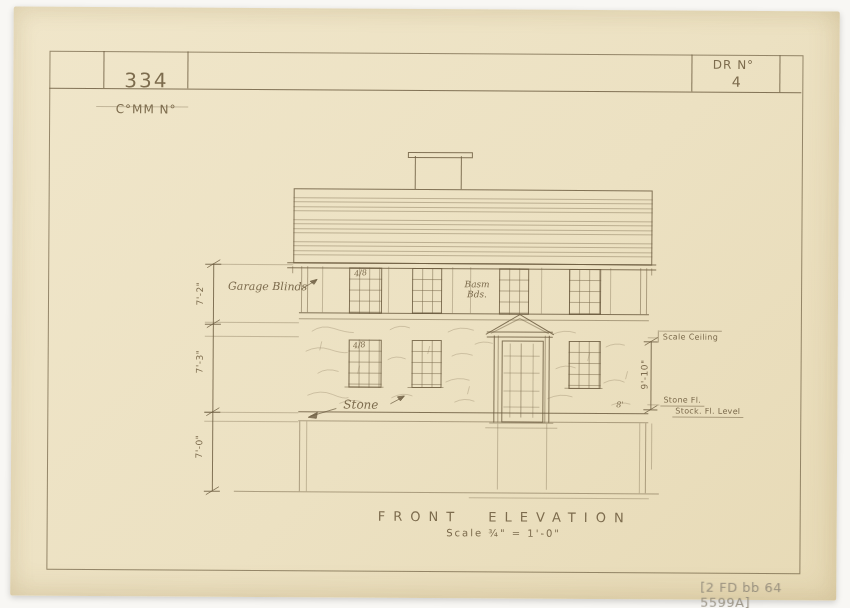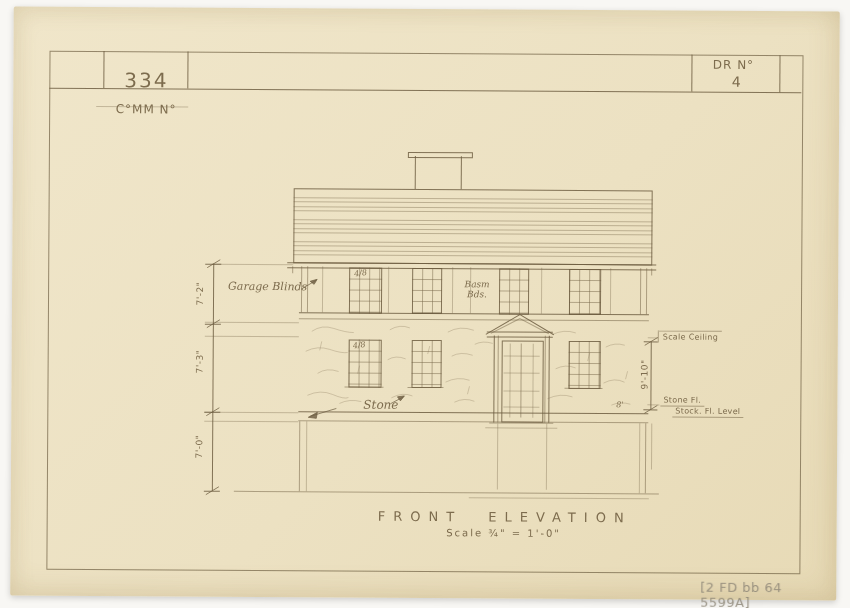--- a/index.html
+++ b/index.html
@@ -140,21 +140,21 @@
   <div class="hl ft" style="left:648px;top:403px;width:12px;"></div>
   <div class="hand tinylbl" style="left:661px;top:394px;border-bottom:1px solid var(--ink-med);padding:0 3px 1px 3px;">Stone Fl.</div>
   <div class="hand tinylbl" style="left:673px;top:405px;border-bottom:1px solid var(--ink-med);padding:0 3px 1px 3px;">Stock. Fl. Level</div>
   <div class="vl ft" style="left:652px;top:422px;height:46px;"></div>
 
   <div class="hand script" style="left:228px;top:281px;font-size:11px;">Garage Blinds</div>
   <div class="hand script ctr" style="left:452px;top:279px;width:50px;font-size:9px;line-height:10px;">
     <div>Basm</div>
     <div>Bds.</div>
   </div>
-  <div class="hand script" style="left:364px;top:398px;font-size:12px;">Stone</div>
+  <div class="hand script" style="left:344px;top:398px;font-size:12px;">Stone</div>
   <div class="hand script" style="left:354px;top:269px;font-size:8px;transform:rotate(-8deg);">4/8</div>
   <div class="hand script" style="left:353px;top:341px;font-size:8px;transform:rotate(-8deg);">4/8</div>
   <div class="hand script" style="left:617px;top:399px;font-size:8px;">8'</div>
 
   <svg class="layer" width="850" height="608" viewBox="0 0 850 608">
     <g stroke="rgba(110,94,66,.85)" fill="none" stroke-width="1">
       <path d="M486 334 L520 314 L554 334"></path>
       <path d="M491 333 L520 318 L549 333" stroke="rgba(118,102,72,.5)"></path>
     </g>
     <g stroke="rgba(122,105,75,.35)" fill="none" stroke-width="0.8">

